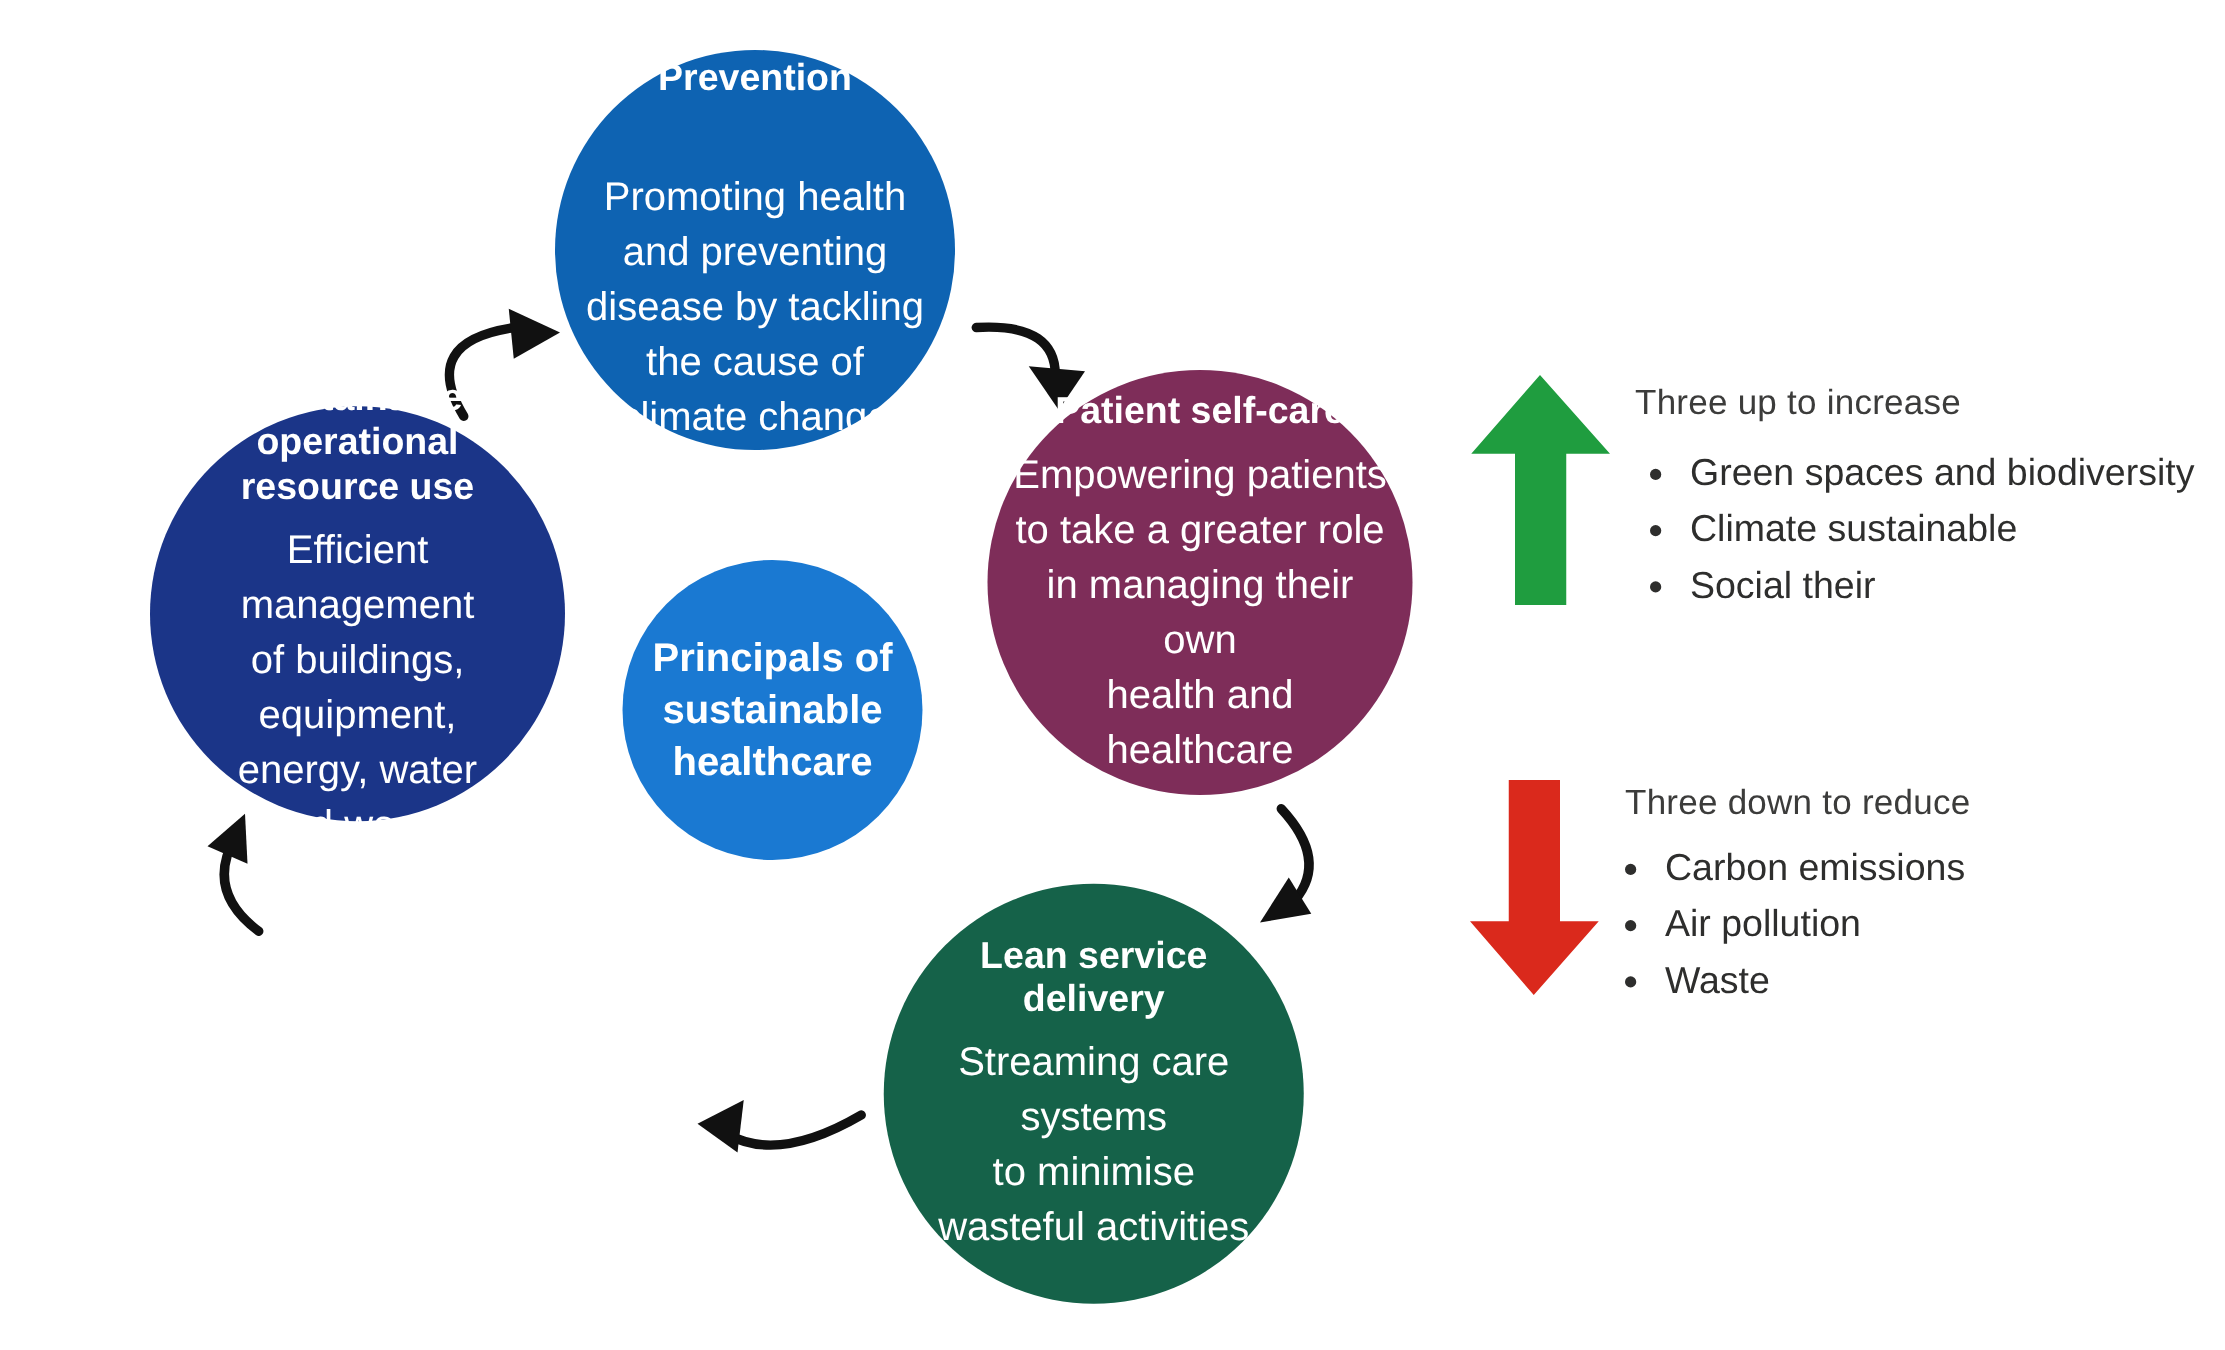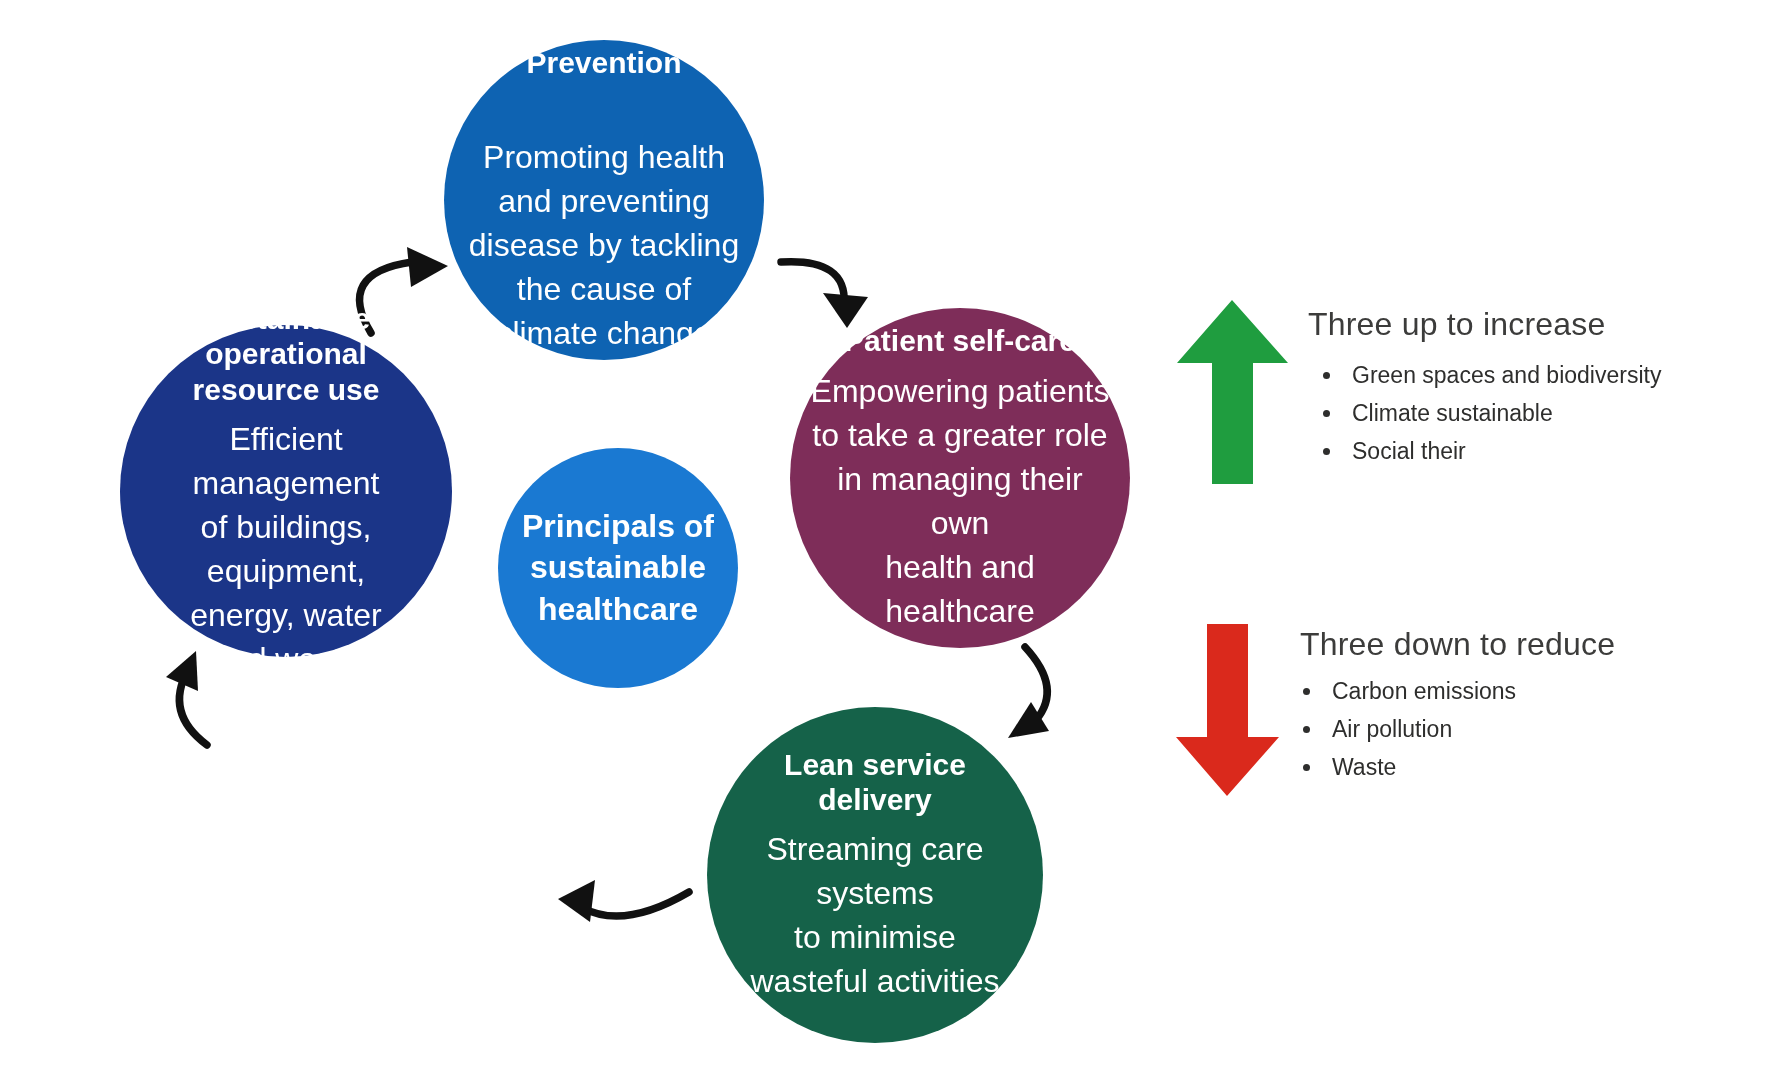--- a/index.html
+++ b/index.html
@@ -31,50 +31,50 @@
     white-space: pre-line;
     margin-bottom: 10px;
   }
   .circle .body {
     font-size: 32px;
     line-height: 1.375;
     white-space: pre-line;
   }
   .c-prevention  { left: 444px; top: 40px;  width: 320px; height: 320px; background: var(--c-prevention,  #0e63b2); gap: 44px; }
   .c-operational { left: 120px; top: 325px; width: 332px; height: 332px; background: var(--c-operational, #1b3588); }
-  .c-patient     { left: 790px; top: 308px; width: 340px; height: 340px; background: var(--c-patient,     #7e2d59); }
+  .c-patient     { left: 790px; top: 296px; width: 340px; height: 340px; background: var(--c-patient,     #7e2d59); }
   .c-lean        { left: 707px; top: 707px; width: 336px; height: 336px; background: var(--c-lean,        #156249); }
   .c-lowcarbon   { left: 198px; top: 706px; width: 344px; height: 344px; background: var(--c-lowcarbon,   #1fa04c); }
   .c-center      { left: 498px; top: 448px; width: 240px; height: 240px; background: var(--c-center,      #1a79d2); }
   .c-center .heading { font-size: 32px; margin-bottom: 0; line-height: 1.3; }
 
   
   .overlay {
     position: absolute;
     left: 0; top: 0;
     width: 1780px; height: 1080px;
     pointer-events: none;
   }
   .connector { stroke: var(--c-connector, #111); stroke-width: 7.5; fill: none; stroke-linecap: round; }
   .connector-head { fill: var(--c-connector, #111); }
 
   
   .legend-heading {
     position: absolute;
-    font-size: 32px;
+    font-size: 28px;
     color: var(--c-heading_text, #3c3c3b);
     letter-spacing: 0.2px;
   }
   .h-increase { left: 1308px; top: 306px; }
   .h-reduce   { left: 1300px; top: 626px; }
   .legend-list {
     position: absolute;
     margin: 0;
     padding-left: 22px;
-    font-size: 23px;
+    font-size: 30px;
     color: var(--c-body_text, #2e2e2d);
     list-style: disc outside;
   }
   .legend-list li { margin-bottom: 11px; padding-left: 8px; }
   .l-increase { left: 1322px; top: 362px; }
   .l-reduce   { left: 1302px; top: 678px; }
 </style>
 </head>
 <body>
 

